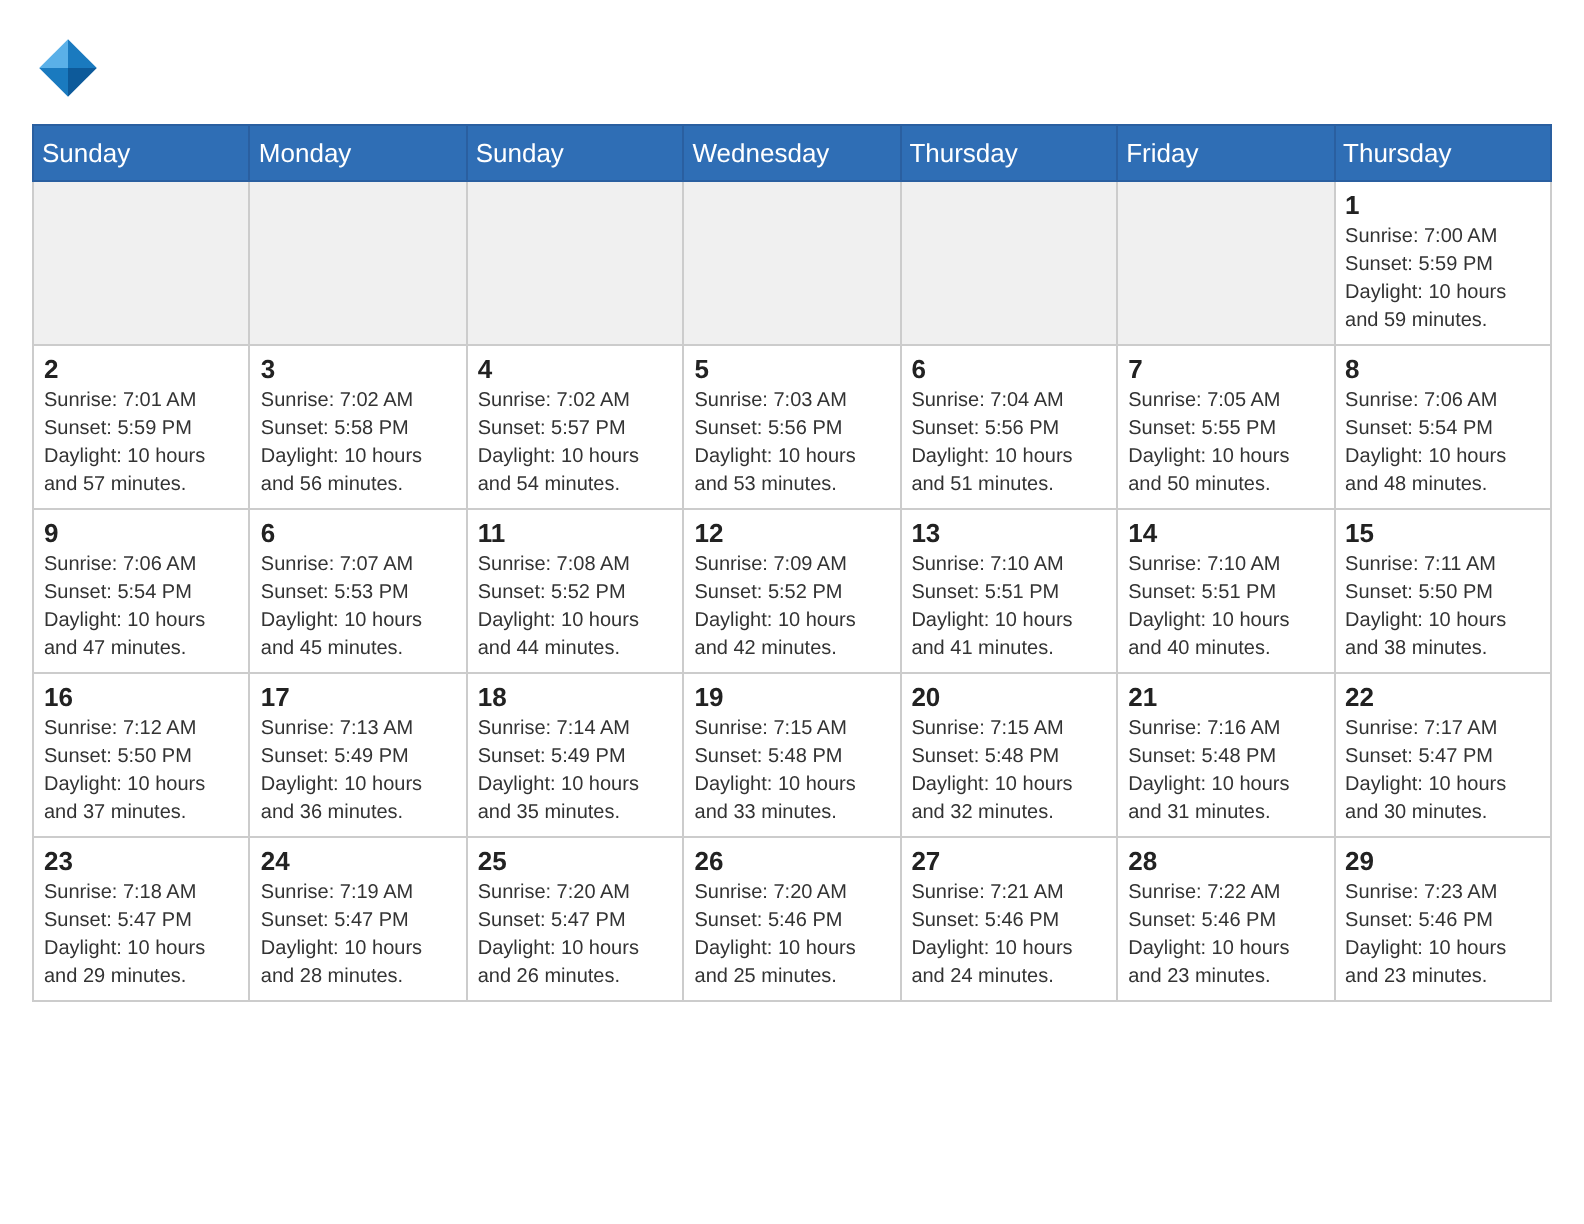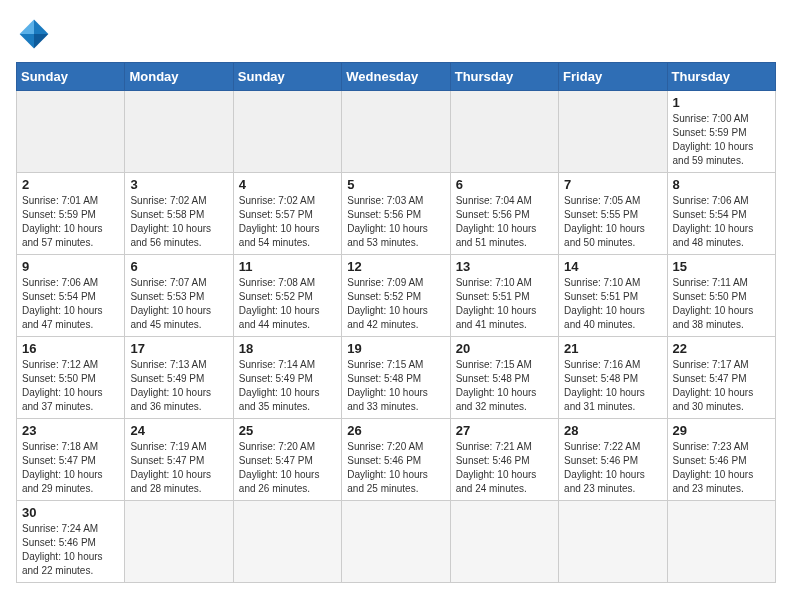--- a/index.html
+++ b/index.html
@@ -43,21 +43,21 @@
     }
     .calendar {
       width: 100%;
       border-collapse: collapse;
       border: 1px solid #ccc;
     }
     .calendar th {
       background: #2f6eb5;
       color: #fff;
       font-size: 13px;
-      font-weight: bold;
+      font-weight: normal;
       padding: 6px 4px;
       text-align: left;
       border: 1px solid #2a5fa0;
     }
     .calendar td {
       vertical-align: top;
       border: 1px solid #ccc;
       padding: 4px 5px;
       width: calc(100% / 7);
       min-height: 80px;
@@ -244,26 +244,14 @@
         </td>
         <td>
           <span class="day-num">28</span>
           <div class="day-info">Sunrise: 7:22 AM<br>Sunset: 5:46 PM<br>Daylight: 10 hours and 23 minutes.</div>
         </td>
         <td>
           <span class="day-num">29</span>
           <div class="day-info">Sunrise: 7:23 AM<br>Sunset: 5:46 PM<br>Daylight: 10 hours and 23 minutes.</div>
         </td>
       </tr>
-      <tr>
-        <td>
-          <span class="day-num">30</span>
-          <div class="day-info">Sunrise: 7:24 AM<br>Sunset: 5:46 PM<br>Daylight: 10 hours and 22 minutes.</div>
-        </td>
-        <td class="last-row" style="background: rgb(245, 245, 245);"></td>
-        <td class="last-row" style="background: rgb(245, 245, 245);"></td>
-        <td class="last-row" style="background: rgb(245, 245, 245);"></td>
-        <td class="last-row" style="background: rgb(245, 245, 245);"></td>
-        <td class="last-row" style="background: rgb(245, 245, 245);"></td>
-        <td class="last-row" style="background: rgb(245, 245, 245);"></td>
-      </tr>
     </tbody>
 </table>
 
 </body></html>

